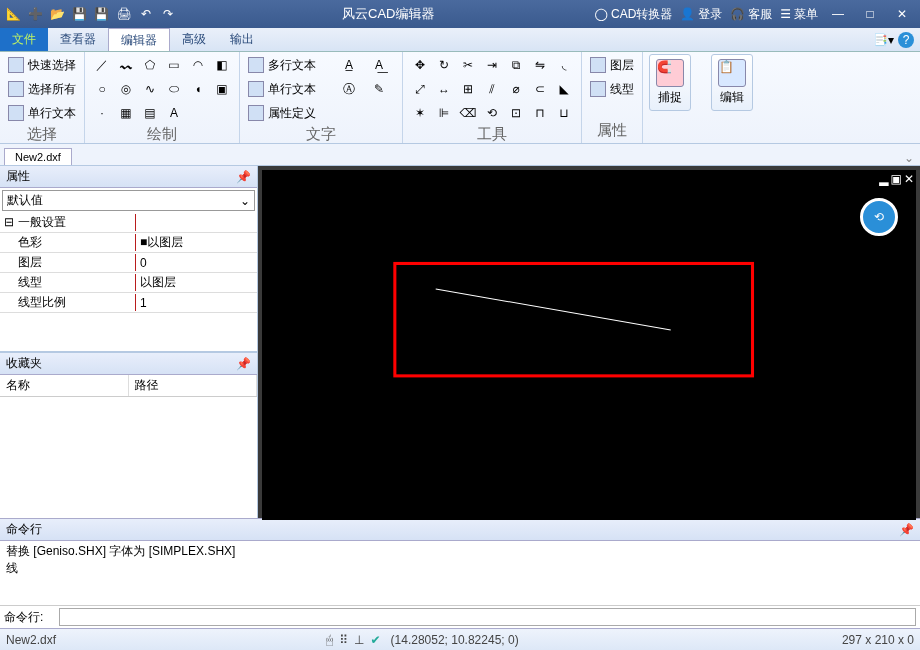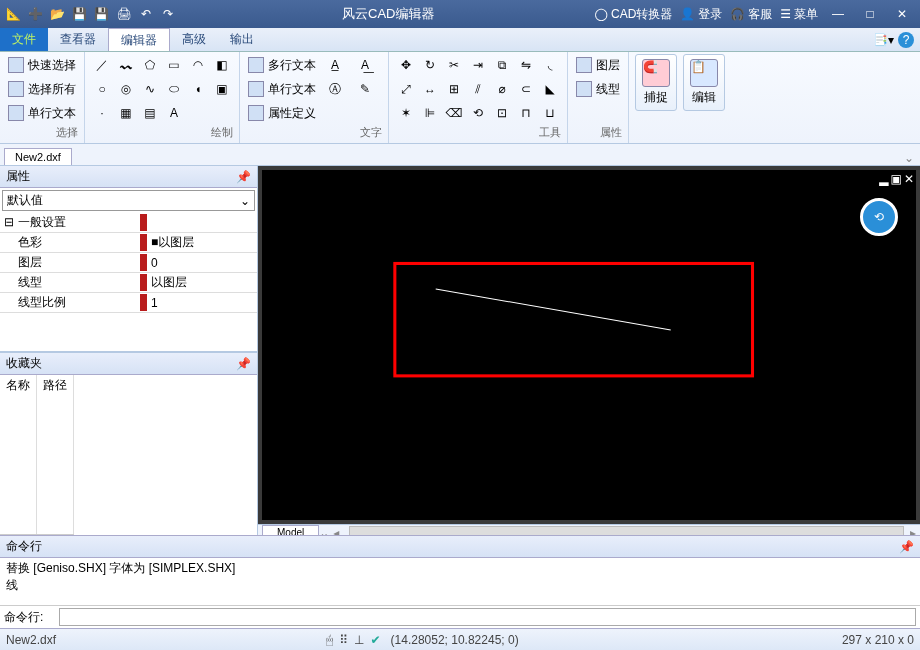--- a/index.html
+++ b/index.html
@@ -18,22 +18,22 @@
 .tabs { height: 24px; background: linear-gradient(#eaf0fa, #d8e4f5); display: flex; border-bottom: 1px solid #9bb; }
 .tab { padding: 3px 12px; cursor: pointer; color: #2a4a7a; }
 .tab.file { background: #1e70c9; color: #bef264; }
 .tab.active { background: #fff; border: 1px solid #aac; border-bottom: none; }
 .tabs .spacer { flex: 1; }
 .tabs .right-icons { display: flex; align-items: center; gap: 4px; padding-right: 6px; }
 
 
 .ribbon { height: 92px; background: linear-gradient(#f7faff, #eef3fc); border-bottom: 1px solid #b5c9e2; display: flex; }
 .rgroup { border-right: 1px solid #c5d5ea; display: flex; flex-direction: column; padding: 2px 6px; }
-.rgroup .body { flex: 1; display: flex; gap: 6px; align-items: flex-start; }
-.rgroup .label { text-align: right; font-size: 11px; color: #666; padding: 1px 0; }
+.rgroup .body { flex: 1; display: flex; gap: 20px; align-items: flex-start; }
+.rgroup .label { text-align: center; font-size: 15px; color: #666; padding: 1px 0; }
 .vlist { display: flex; flex-direction: column; gap: 2px; }
 .rbtn2 { display: flex; align-items: center; gap: 4px; height: 22px; padding: 0 2px; cursor: pointer; white-space: nowrap; }
 .rbtn2 .ic { width: 16px; height: 16px; display: inline-block; background: #d0e0f5; border: 1px solid #88a; }
 .icongrid { display: grid; grid-template-columns: repeat(6, 22px); grid-auto-rows: 22px; gap: 2px; }
 .icongrid.cols7 { grid-template-columns: repeat(7, 22px); }
 .icongrid.cols2 { grid-template-columns: repeat(2, 28px); }
 .icongrid .ib { width: 22px; height: 22px; border: 1px solid transparent; display: flex; align-items: center; justify-content: center; cursor: pointer; }
 .bigbtn { width: 42px; display: flex; flex-direction: column; align-items: center; justify-content: center; gap: 2px; cursor: pointer; border: 1px solid #b5c9e2; background: linear-gradient(#fff,#e8f0fb); border-radius: 3px; padding: 4px 2px; }
 .bigbtn .bicon { width: 28px; height: 28px; background: #d8e8ff; border: 1px solid #88a; border-radius: 3px; }
 
@@ -43,42 +43,42 @@
 .doctabs .dd { margin-left: auto; padding: 0 6px; color: #888; }
 
 
 .main { flex: 1; display: flex; min-height: 0; }
 .leftpanel { width: 258px; display: flex; flex-direction: column; border-right: 1px solid #b5c9e2; background: #fff; }
 .panelhdr { background: linear-gradient(#e8eefb,#d6e2f5); border-bottom: 1px solid #aac; padding: 2px 6px; display: flex; align-items: center; font-size: 12px; }
 .panelhdr .pin { margin-left: auto; cursor: pointer; }
 .dropdown { border: 1px solid #999; margin: 2px; padding: 1px 4px; display: flex; justify-content: space-between; align-items: center; background: #fff; }
 .propgrid { flex: 0 0 140px; overflow: auto; border-bottom: 2px solid #b5c9e2; position: relative; }
 .proprow { display: flex; border-bottom: 1px solid #ddd; height: 20px; align-items: center; }
-.proprow .k { width: 147px; padding-left: 18px; border-right: 7px solid #b91c1c; }
+.proprow .k { width: 136px; padding-left: 18px; border-right: 1px solid #b91c1c; }
 .proprow .v { flex: 1; padding-left: 4px; }
 .proprow.section .k { padding-left: 4px; font-weight: normal; }
 .proprow.section .k::before { content: "⊟"; margin-right: 4px; }
-.favpanel { flex: 1; display: flex; flex-direction: row; }
+.favpanel { flex: 1; display: flex; flex-direction: column; }
 .favhdr { display: flex; border-bottom: 1px solid #ccc; }
 .favhdr span { flex: 1; padding: 2px 6px; border-right: 1px solid #ddd; }
 .favbody { flex: 1; }
 
 
 .canvaswrap { flex: 1; display: flex; flex-direction: column; background: #3a3a3a; }
 .canvas { flex: 1; background: #000; position: relative; margin: 4px; }
 .canvas .winicons { position: absolute; top: 2px; right: 2px; color: #fff; font-size: 11px; display: flex; gap: 2px; }
 .canvas .fab { position: absolute; top: 28px; right: 18px; width: 38px; height: 38px; border-radius: 50%; background: #2a8fd8; border: 3px solid #fff; display: flex; align-items: center; justify-content: center; cursor: pointer; }
 .canvas svg { width: 100%; height: 100%; }
 .modelbar { height: 22px; background: #eef3fc; display: flex; align-items: center; padding: 0 4px; border-top: 1px solid #b5c9e2; }
 .modeltab { background: #fff; border: 1px solid #aac; padding: 1px 14px; font-size: 10px; }
 .scrollthumb { flex: 1; margin: 0 6px; height: 14px; background: #ddd; border: 1px solid #bbb; }
 
 
 .cmdpanel { border-top: 1px solid #aac; background: #fff; }
-.cmdlog { height: 48px; padding: 2px 6px; overflow: auto; border-bottom: 1px solid #ccc; font-size: 12px; }
+.cmdlog { height: 65px; padding: 2px 6px; overflow: auto; border-bottom: 1px solid #ccc; font-size: 12px; }
 .cmdline { display: flex; align-items: center; padding: 2px 4px; gap: 16px; }
 .cmdline input { flex: 1; border: 1px solid #aaa; height: 18px; padding: 0 4px; }
 
 
 .status { height: 22px; background: linear-gradient(#eef3fc,#dde8f7); border-top: 1px solid #aac; display: flex; align-items: center; padding: 0 6px; gap: 10px; font-size: 11px; color: #444; }
 .status .sicons { display: flex; gap: 6px; margin-left: auto; margin-right: 0; }
 .status .sicons span { cursor: pointer; }
 .status .dim { margin-left: auto; }
 </style>
 </head>

